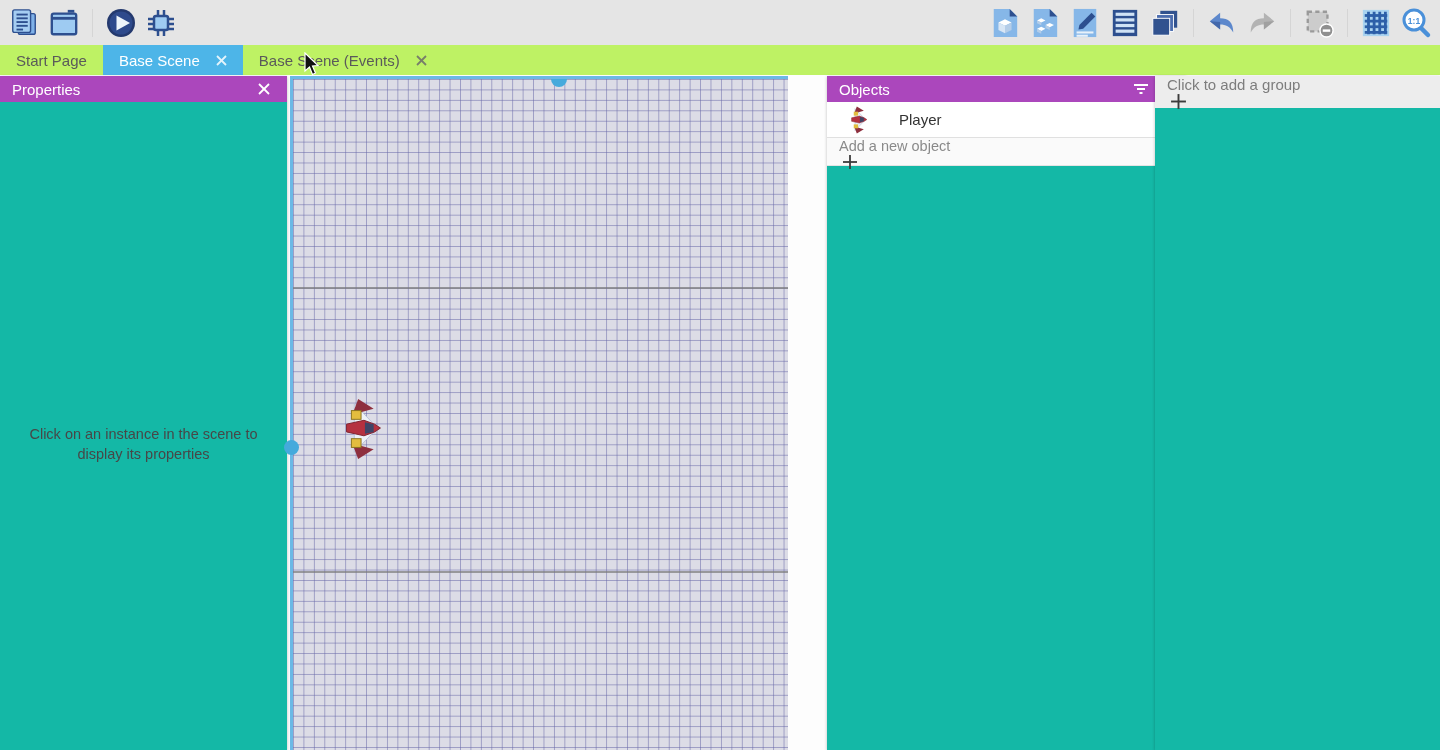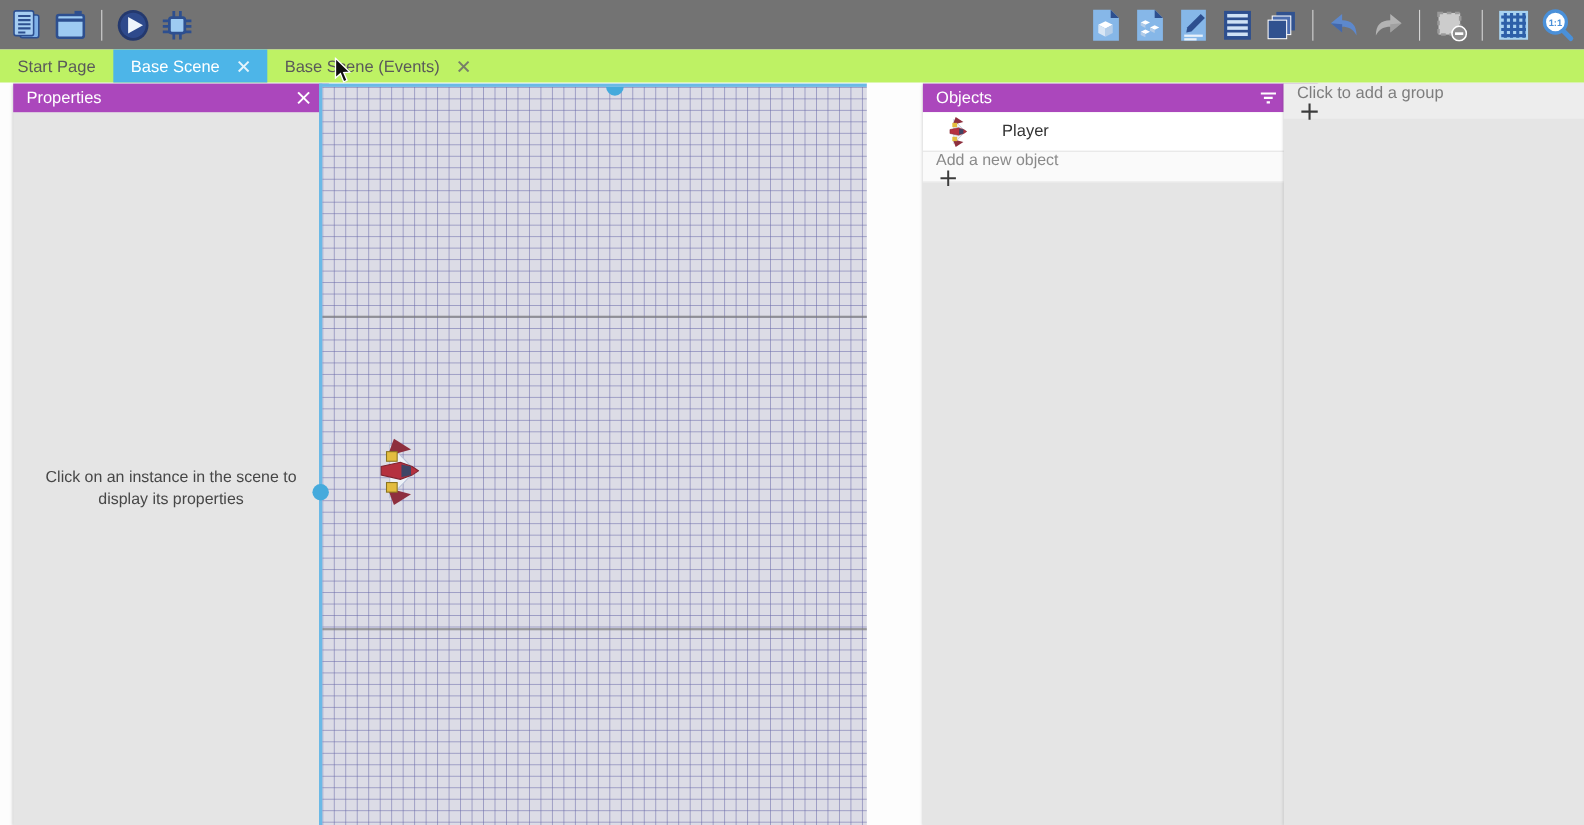--- a/index.html
+++ b/index.html
@@ -1,33 +1,33 @@
 <!DOCTYPE html>
 <html><head>
 <meta charset="utf-8">
 <style>
   * { margin:0; padding:0; box-sizing:border-box; }
   html,body { width:1440px; height:750px; overflow:hidden; }
   body { font-family:"Liberation Sans", sans-serif; background:#fff; }
   .app { position:relative; width:1440px; height:750px; background:#fdfdfd; }
 
   
-  .toolbar { position:absolute; left:0; top:0; width:1440px; height:45px; background:#737373; display:flex; align-items:center; justify-content:space-between; padding:0 8px; }
+  .toolbar { position:absolute; left:0; top:0; width:1440px; height:45px; background:#e5e5e5; display:flex; align-items:center; justify-content:space-between; padding:0 8px; }
   .tb-group { display:flex; align-items:center; gap:8px; }
   .tb-btn { width:32px; height:32px; display:flex; align-items:center; justify-content:center; cursor:pointer; }
   .tb-divider { width:1px; height:28px; background:#d5d5d5; margin:0 4px; }
 
   
   .tabbar { position:absolute; left:0; top:45px; width:1440px; height:30px; background:#bef264; display:flex; align-items:stretch; }
   .tab { display:flex; align-items:center; justify-content:center; gap:16px; padding:0 16px; font-size:15px; color:#5a5a5a; cursor:pointer; white-space:nowrap; }
   .tab.active { background:#4db5e8; color:#ffffff; }
   .tab .closex { display:flex; align-items:center; cursor:pointer; opacity:.85; }
 
   
-  .panel { position:absolute; top:76px; bottom:0; background:#e5e5e5; box-shadow:0 1px 3px rgba(0,0,0,.25);margin-left:12px; }
+  .panel { position:absolute; top:76px; bottom:0; background:#14b8a6; box-shadow:0 1px 3px rgba(0,0,0,.25); }
   .panel-header { height:26px; background:#ab47bc; color:#fff; display:flex; align-items:center; padding:0 12px; font-size:15px; }
   .panel-header .spacer { flex:1; }
   .ph-btn { display:flex; align-items:center; justify-content:center; width:22px; height:22px; cursor:pointer; }
 
   .props-panel { left:0; width:287px; }
   .props-hint { position:absolute; left:0; right:0; top:348px; padding:0 12px; text-align:center; font-size:14.5px; line-height:1.38; color:#474747; }
 
   .objects-panel { left:827px; width:359px; }
   .obj-row { height:36px; background:#ffffff; display:flex; align-items:center; padding:0 10px; border-bottom:1px solid #e0e0e0; cursor:pointer; }
   .obj-thumb { width:32px; height:32px; display:flex; align-items:center; justify-content:center; margin-left:6px; }

